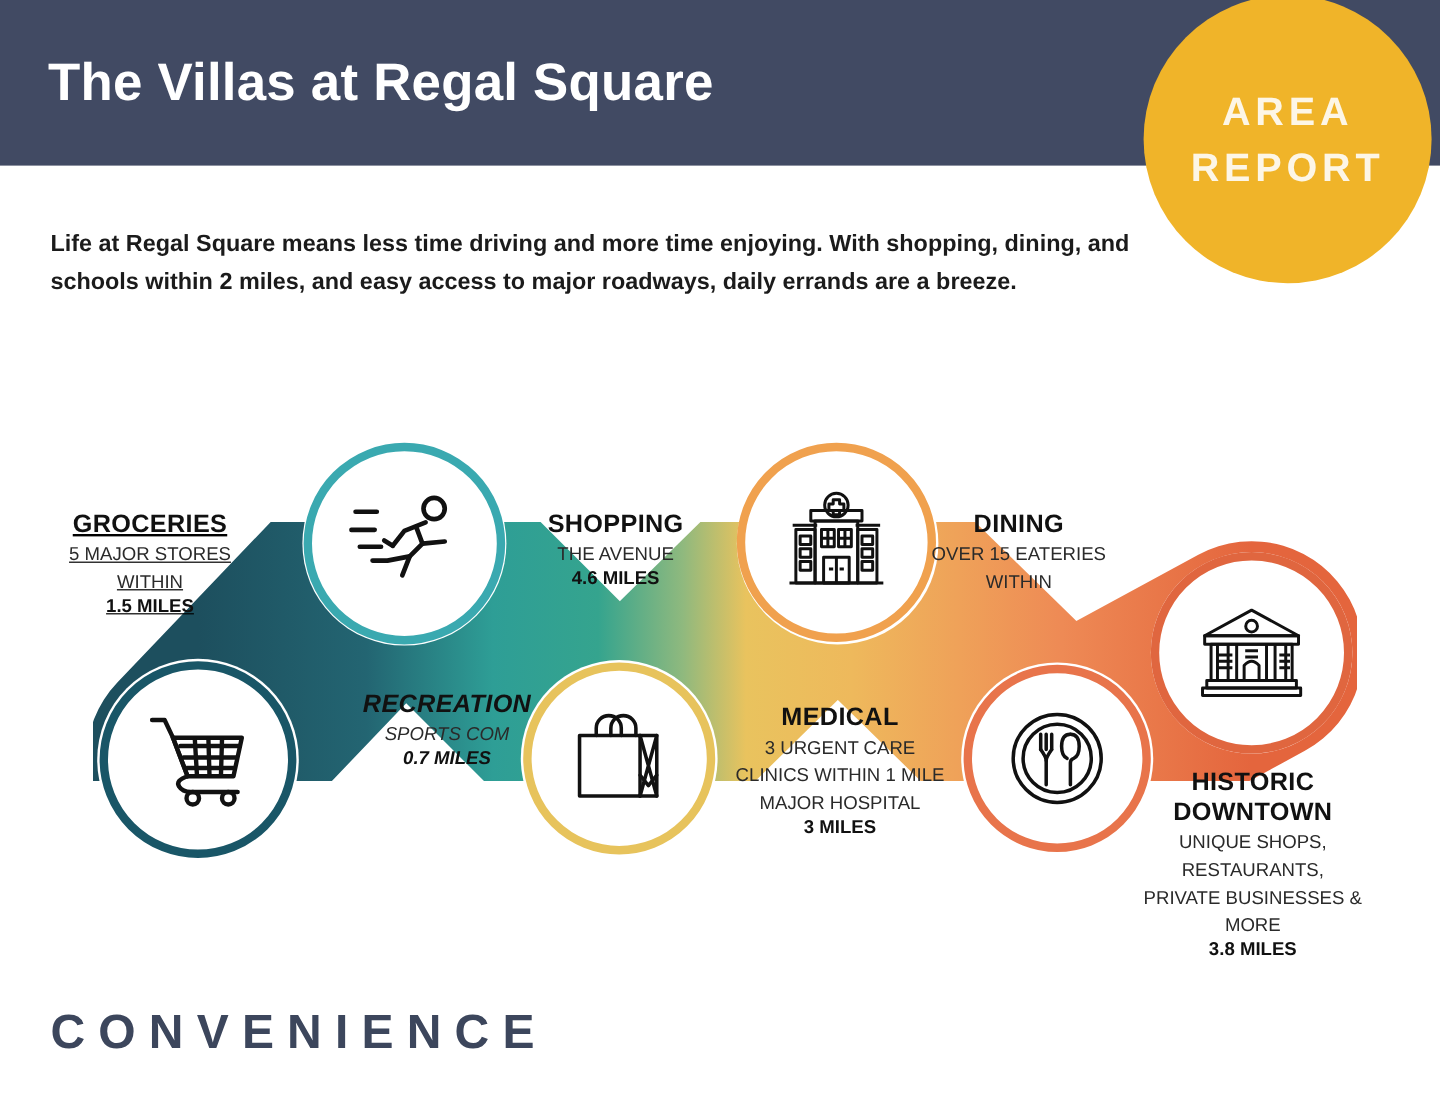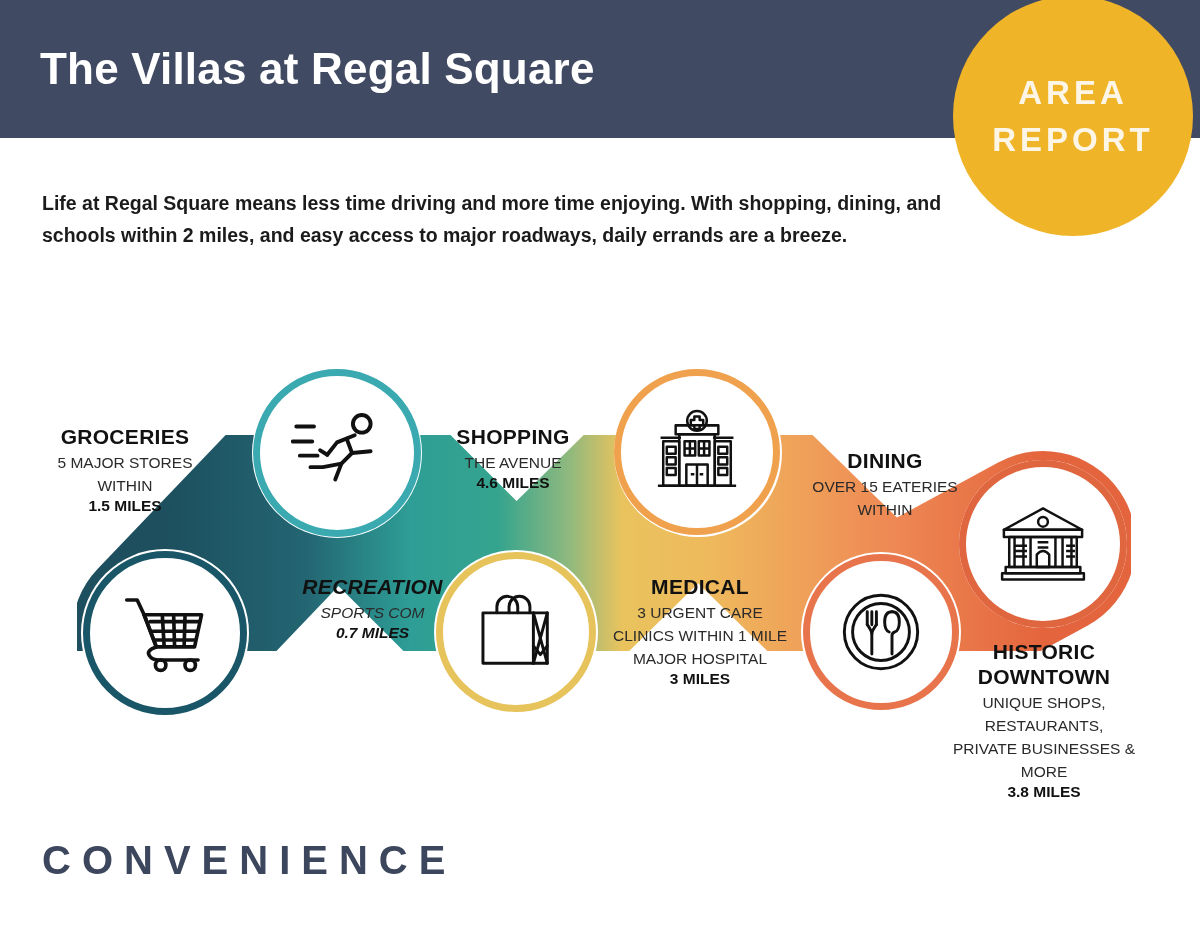--- a/index.html
+++ b/index.html
@@ -135,21 +135,21 @@
             <path d="M26 25 h66 l-8 37 H40 Z"></path>
             <path d="M26 25 L40 62"></path>
             <path d="M33 33 h57 M36 44 h51 M39 54 h45"></path>
             <path d="M47 27 l2 34 M60 27 l1 34 M73 27 l-1 34"></path>
             <path d="M40 62 q-12 4 -8 10 q3 5 11 5 h45"></path>
             <circle cx="45" cy="83" r="6"></circle>
             <circle cx="79" cy="83" r="6"></circle>
           </g>
         </svg>
       </div>
-      <div class="label" style="left:0px;top:95px;width:250px;">
+      <div class="label" style="left:0px;top:95px;width:250px;text-decoration:underline;">
         <div class="label-title">GROCERIES</div>
         <div class="label-sub">5 MAJOR STORES</div>
         <div class="label-sub">WITHIN</div>
         <div class="label-dist">1.5 MILES</div>
       </div>
     </div>
 
     <div class="node">
       <div class="node-circle" style="left:253px;top:39px;width:168px;height:168px;border:7px solid #3aa9b0;">
         <svg class="node-icon" width="92" height="82" viewBox="0 0 104 92">
@@ -206,21 +206,21 @@
             <path d="M40 36 h12 v16 H40 Z M56 36 h12 v16 H56 Z"></path>
             <path d="M46 36 v16 M40 44 h12 M62 36 v16 M56 44 h12"></path>
             <path d="M20 42 h10 v8 H20 Z M20 54 h10 v8 H20 Z M20 66 h10 v8 H20 Z"></path>
             <path d="M78 42 h10 v8 H78 Z M78 54 h10 v8 H78 Z M78 66 h10 v8 H78 Z"></path>
             <path d="M42 62 h24 v24 H42 Z M54 62 v24"></path>
             <path d="M47 73 h4 M57 73 h4"></path>
             <path d="M10 86 h88"></path>
           </g>
         </svg>
       </div>
-      <div class="label" style="left:560px;top:245px;width:280px;">
+      <div class="label" style="left:560px;top:256px;width:280px;">
         <div class="label-title">MEDICAL</div>
         <div class="label-sub">3 URGENT CARE</div>
         <div class="label-sub">CLINICS WITHIN 1 MILE</div>
         <div class="label-sub">MAJOR HOSPITAL</div>
         <div class="label-dist">3 MILES</div>
       </div>
     </div>
 
     <div class="node">
       <div class="node-circle" style="left:803px;top:224px;width:156px;height:156px;border:7px solid #e8744b;">
@@ -229,21 +229,21 @@
             <circle cx="48" cy="48" r="40"></circle>
             <circle cx="48" cy="48" r="31"></circle>
             <path d="M38 26 v14 M43 26 v14 M33 26 v14"></path>
             <path d="M33 40 q5 7 5 10 v22"></path>
             <path d="M43 40 q-5 7 -5 10"></path>
             <path d="M60 26 q8 0 8 11 q0 9 -5 11 q-3 1 -3 4 v20"></path>
             <path d="M60 26 q-8 0 -8 11 q0 9 5 11"></path>
           </g>
         </svg>
       </div>
-      <div class="label" style="left:760px;top:95px;width:250px;margin-top:24px;">
+      <div class="label" style="left:724px;top:95px;width:250px;">
         <div class="label-title">DINING</div>
         <div class="label-sub">OVER 15 EATERIES</div>
         <div class="label-sub">WITHIN</div>
       </div>
     </div>
 
     <div class="node">
       <div class="node-circle" style="left:959px;top:130px;width:168px;height:168px;border:7px solid #e0663f;">
         <svg class="node-icon" width="96" height="82" viewBox="0 0 108 92">
           <g fill="none" stroke="#111" stroke-width="2.8" stroke-linejoin="round">

